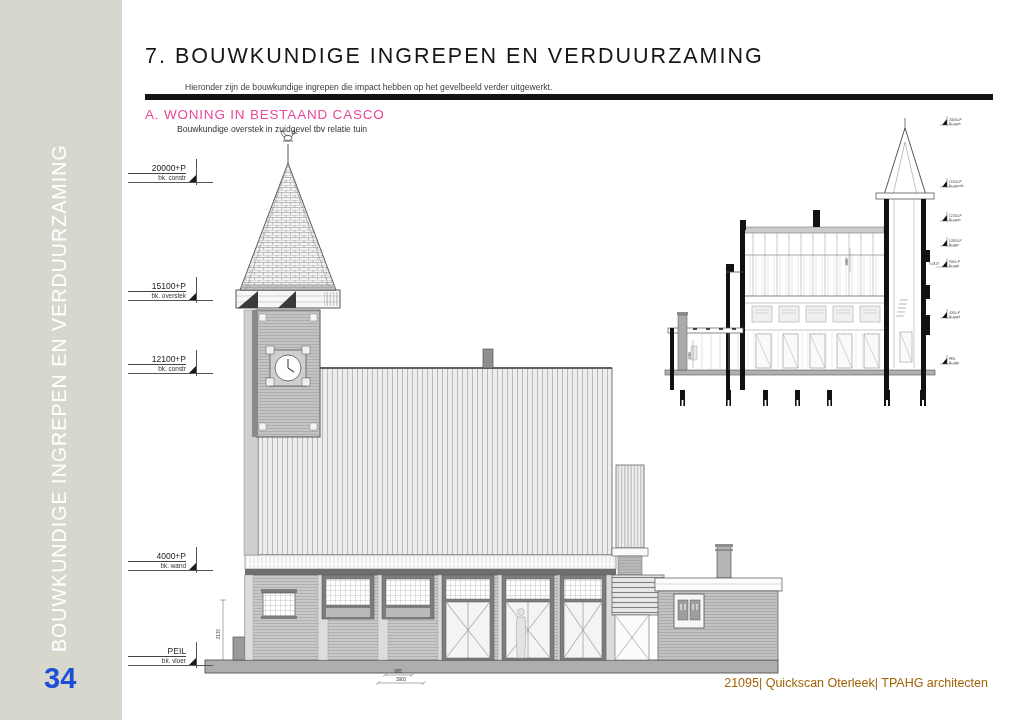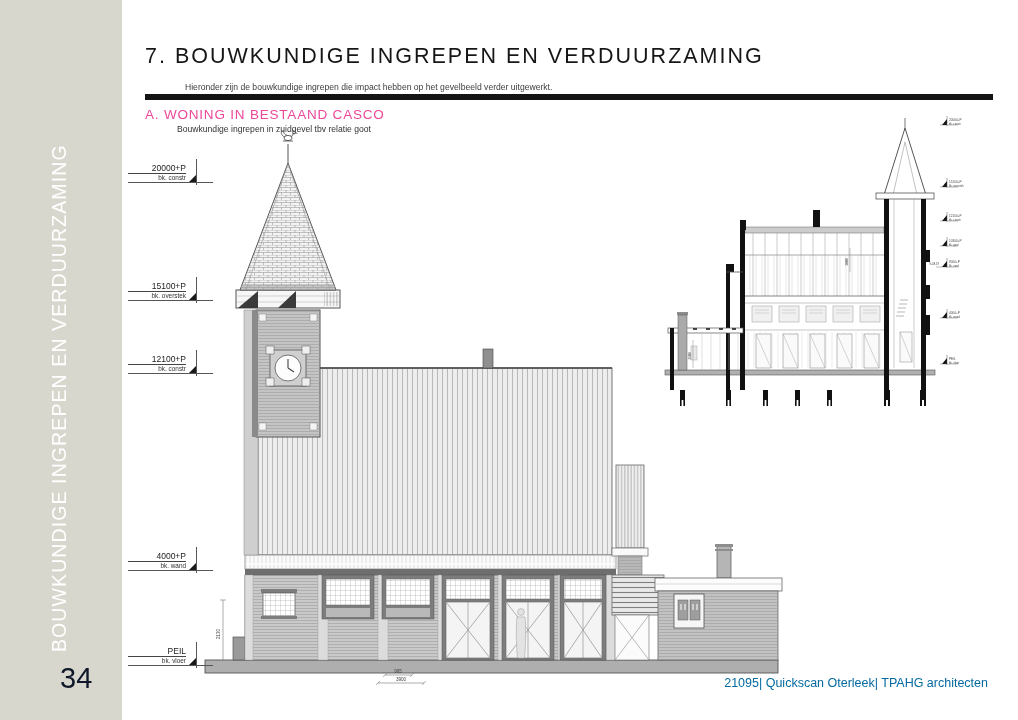--- a/index.html
+++ b/index.html
@@ -6,29 +6,29 @@
   .page{
     position:relative;width:1018px;height:720px;background:#ffffff;
     font-family:"Liberation Sans",sans-serif;overflow:hidden;
   }
   
   .sidebar{position:absolute;left:0;top:0;width:122px;height:720px;background:#d8d7ce;}
   .sidebar-vtitle{
     position:absolute;left:48px;top:652px;transform:rotate(-90deg);transform-origin:0 0;
     white-space:nowrap;color:#ffffff;font-size:19.5px;letter-spacing:1.1px;font-weight:400;
   }
-  .sidebar-pagenum{position:absolute;left:60px;top:662px;color:#0f172a;font-size:29px;font-weight:400;}
+  .sidebar-pagenum{position:absolute;left:44px;top:662px;color:#1d4ed8;font-size:29px;font-weight:700;}
   
   .title{position:absolute;left:145px;top:44px;font-size:21.5px;letter-spacing:2px;color:#161616;font-weight:400;}
   .subtitle{position:absolute;left:146px;top:82px;font-size:8.6px;color:#3c3c3c;margin-left:39px;}
   .rule{position:absolute;left:145px;top:94px;width:848px;height:6px;background:#141414;}
   .heading-a{position:absolute;left:145px;top:107px;font-size:13.5px;letter-spacing:.8px;color:#ec4899;font-weight:400;}
   .caption-a{position:absolute;left:177px;top:124px;font-size:8.6px;color:#333;}
   
-  .footer{position:absolute;right:30px;top:676px;font-size:12.5px;color:#0369a1;}
+  .footer{position:absolute;right:30px;top:676px;font-size:12.5px;color:#a16207;}
   
   .elev-marker{position:absolute;width:58px;text-align:right;}
   .elev-marker .ev{display:block;font-size:8.5px;color:#222;border-bottom:1px solid #444;line-height:10px;}
   .elev-marker .er{display:block;font-size:6.4px;color:#333;border-bottom:1px solid #555;line-height:8px;}
   .elev-marker .flag{position:absolute;right:-10px;bottom:0;width:0;height:0;
     border-left:8px solid transparent;border-bottom:8px solid #1a1a1a;}
   .elev-marker .vline{position:absolute;right:-11px;top:-4px;height:26px;width:1px;background:#555;}
   .elev-marker .hline{position:absolute;right:-27px;bottom:0;width:27px;height:1px;background:#555;}
   svg{position:absolute;}
   svg text{font-family:"Liberation Sans",sans-serif;fill:#444;}
@@ -40,21 +40,21 @@
 
   <div class="sidebar">
     <div class="sidebar-vtitle">BOUWKUNDIGE INGREPEN EN VERDUURZAMING</div>
     <div class="sidebar-pagenum">34</div>
   </div>
 
   <div class="title">7. BOUWKUNDIGE INGREPEN EN VERDUURZAMING</div>
   <div class="subtitle">Hieronder zijn de bouwkundige ingrepen die impact hebben op het gevelbeeld verder uitgewerkt.</div>
   <div class="rule"></div>
   <div class="heading-a">A. WONING IN BESTAAND CASCO</div>
-  <div class="caption-a">Bouwkundige ingrepen in zuidgevel tbv relatie goot</div>
+  <div class="caption-a">Bouwkundige overstek in zuidgevel tbv relatie tuin</div>
 
   <svg style="left:140px;top:130px;" width="660" height="560" viewBox="0 0 660 560">
     <defs>
       <pattern id="pvl" width="5" height="8" patternUnits="userSpaceOnUse">
         <path d="M2.5,0V8" stroke="#a2a2a2" stroke-width="0.7"></path>
       </pattern>
       <pattern id="pvl2" width="3.2" height="8" patternUnits="userSpaceOnUse">
         <path d="M1.6,0V8" stroke="#8d8d8d" stroke-width="0.7"></path>
       </pattern>
       <pattern id="phl" width="8" height="3" patternUnits="userSpaceOnUse">

